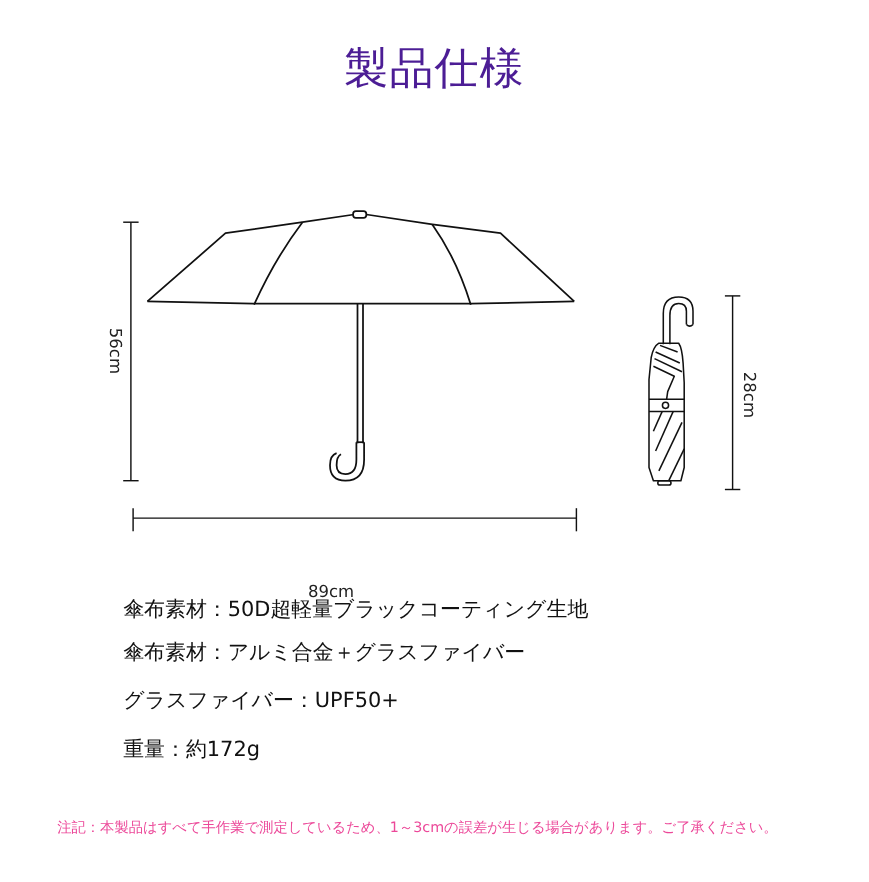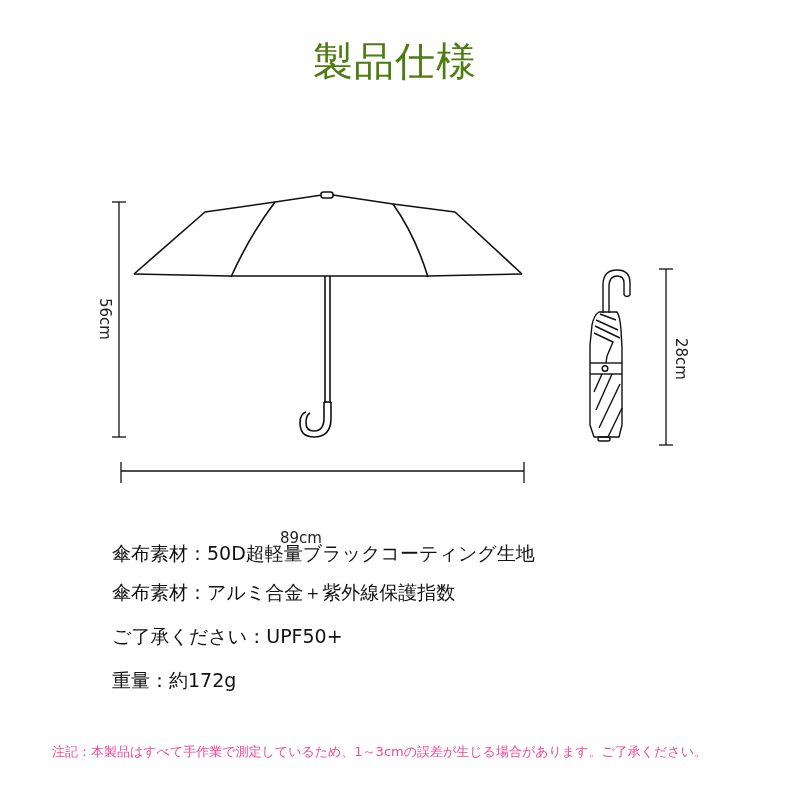--- a/index.html
+++ b/index.html
@@ -1,19 +1,19 @@
 <!DOCTYPE html>
 <html><head>
 <meta charset="utf-8">
 <style>
   html, body { margin: 0; padding: 0; background: #ffffff; }
   body { width: 790px; height: 802px; position: relative; overflow: hidden;
          font-family: "DejaVu Sans", "Liberation Sans", sans-serif; color: #111; }
   .title { position: absolute; left: 0; width: 790px; top: 34px; text-align: center;
-           font-size: 40px; font-weight: normal; letter-spacing: 1px; color: #4d7c0f; }
+           font-size: 40px; font-weight: normal; letter-spacing: 1px; color: #4c1d95; }
   svg.drawing { position: absolute; left: 0; top: 0; }
   .dim-label { position: absolute; font-size: 15px; color: #222; }
   .dim-v { transform: rotate(90deg); transform-origin: center center; white-space: nowrap; }
   .spec { position: absolute; left: 112px; font-size: 19px; color: #111; white-space: nowrap; }
   .note { position: absolute; left: 52px; top: 743px; font-size: 13px; color: #ec4899; white-space: nowrap; }
 </style>
 </head>
 <body>
 
 <div class="title">製品仕様</div>
@@ -84,22 +84,22 @@
 </svg>
 
 <div class="dim-label dim-v" style="left:80px; top:310px; width:50px; text-align:center;">56cm</div>
 <div class="dim-label" style="left:280px; top:485px; width:80px; text-align:left;margin-top:44px;">89cm</div>
 <div class="dim-label dim-v" style="left:656px; top:350px; width:50px; text-align:center;">28cm</div>
 
 <div class="spec" style="top:541px;">
   <span>傘布素材</span><span>：</span><span>50D超軽量ブラックコーティング生地</span>
 </div>
 <div class="spec" style="top:580px;">
-  <span>傘布素材</span><span>：</span><span>アルミ合金＋紫外線保護指数</span>
+  <span>傘布素材</span><span>：</span><span>アルミ合金＋グラスファイバー</span>
 </div>
 <div class="spec" style="top:624px;">
-  <span>ご了承ください</span><span>：</span><span>UPF50+</span>
+  <span>グラスファイバー</span><span>：</span><span>UPF50+</span>
 </div>
 <div class="spec" style="top:668px;text-align:right;">
   <span>重量</span><span>：</span><span>約172g</span>
 </div>
 
 <div class="note">注記：本製品はすべて手作業で測定しているため、1～3cmの誤差が生じる場合があります。ご了承ください。</div>
 
 </body></html>

